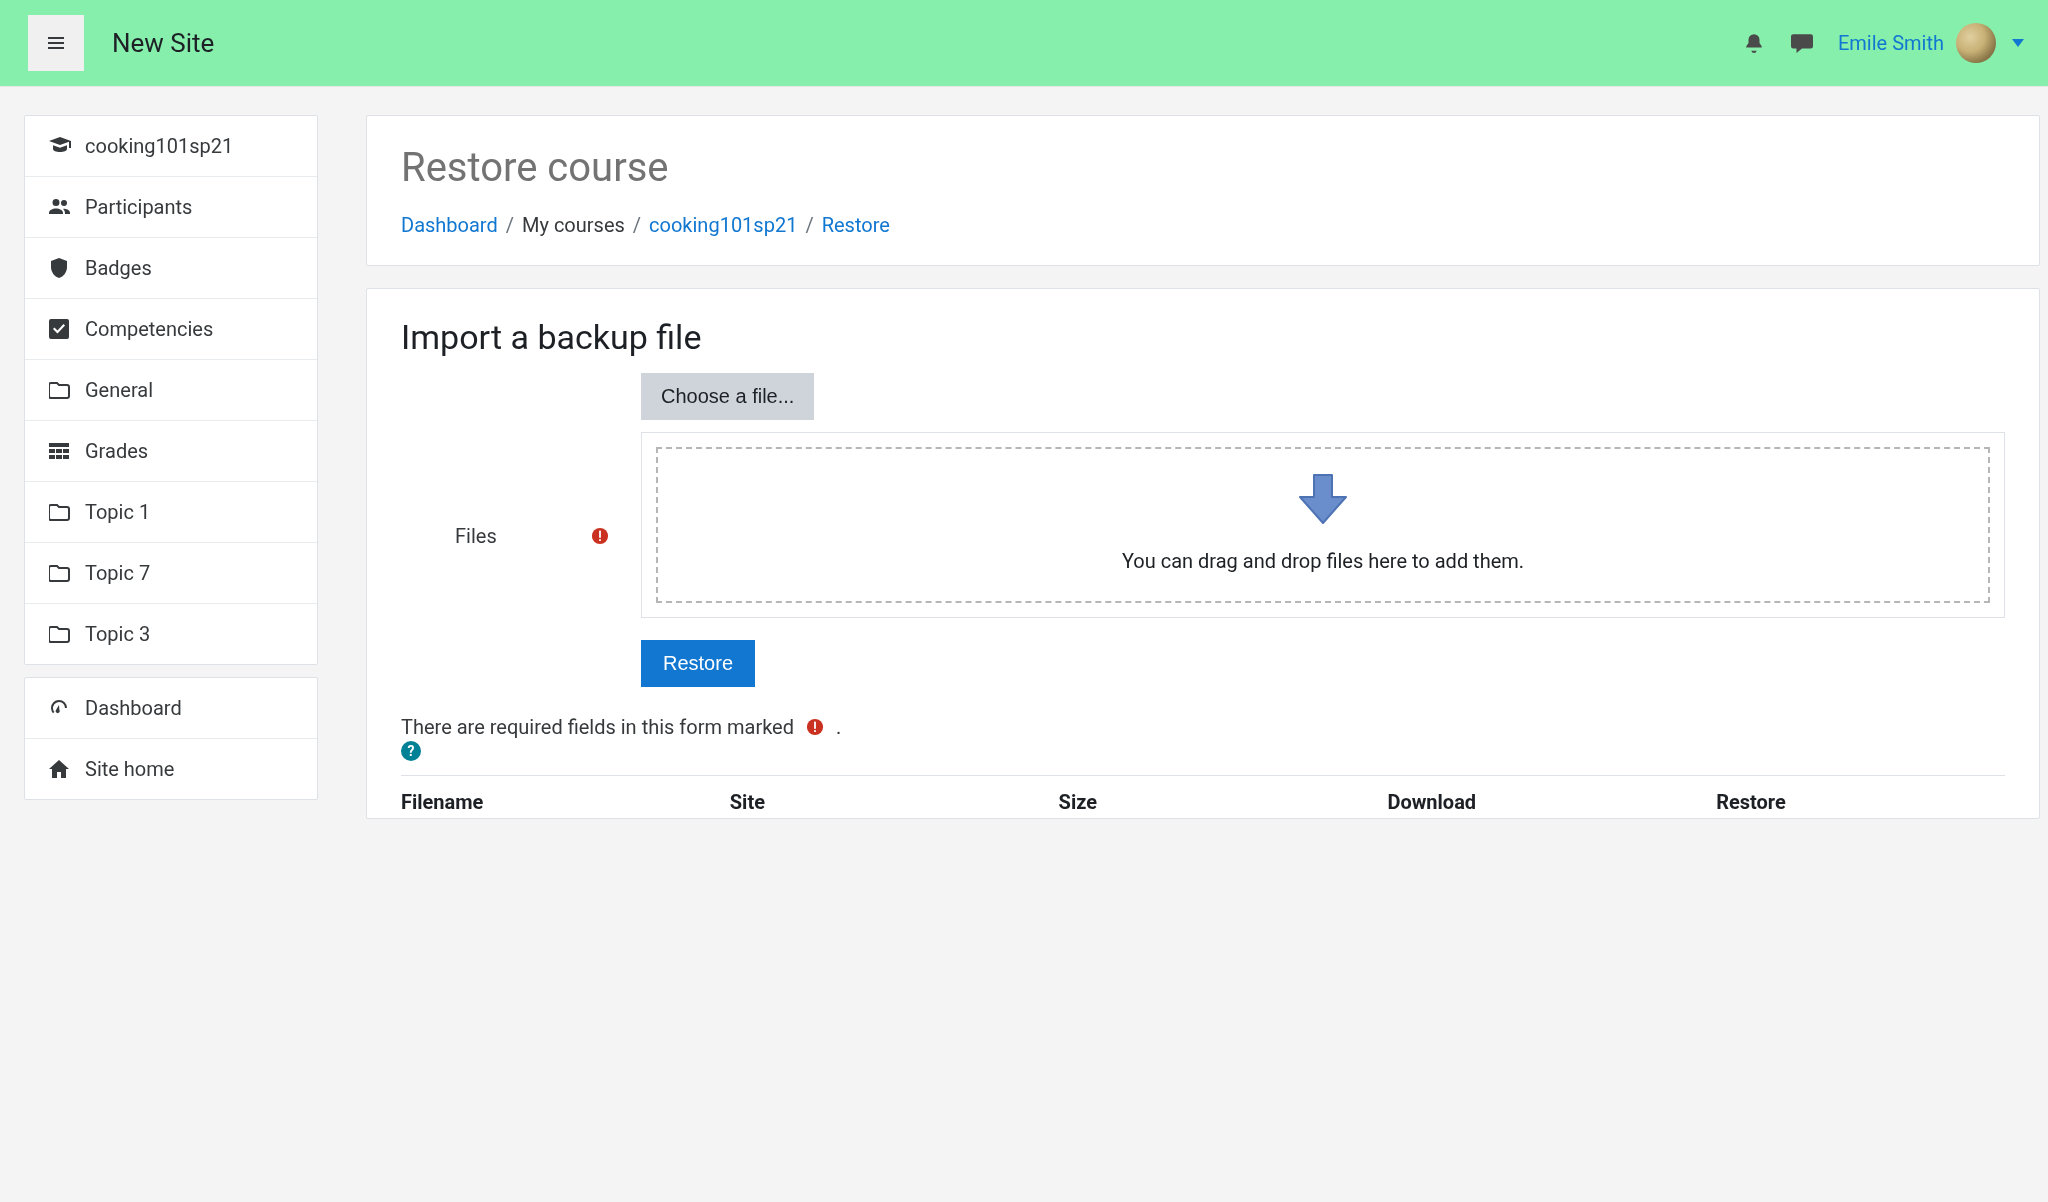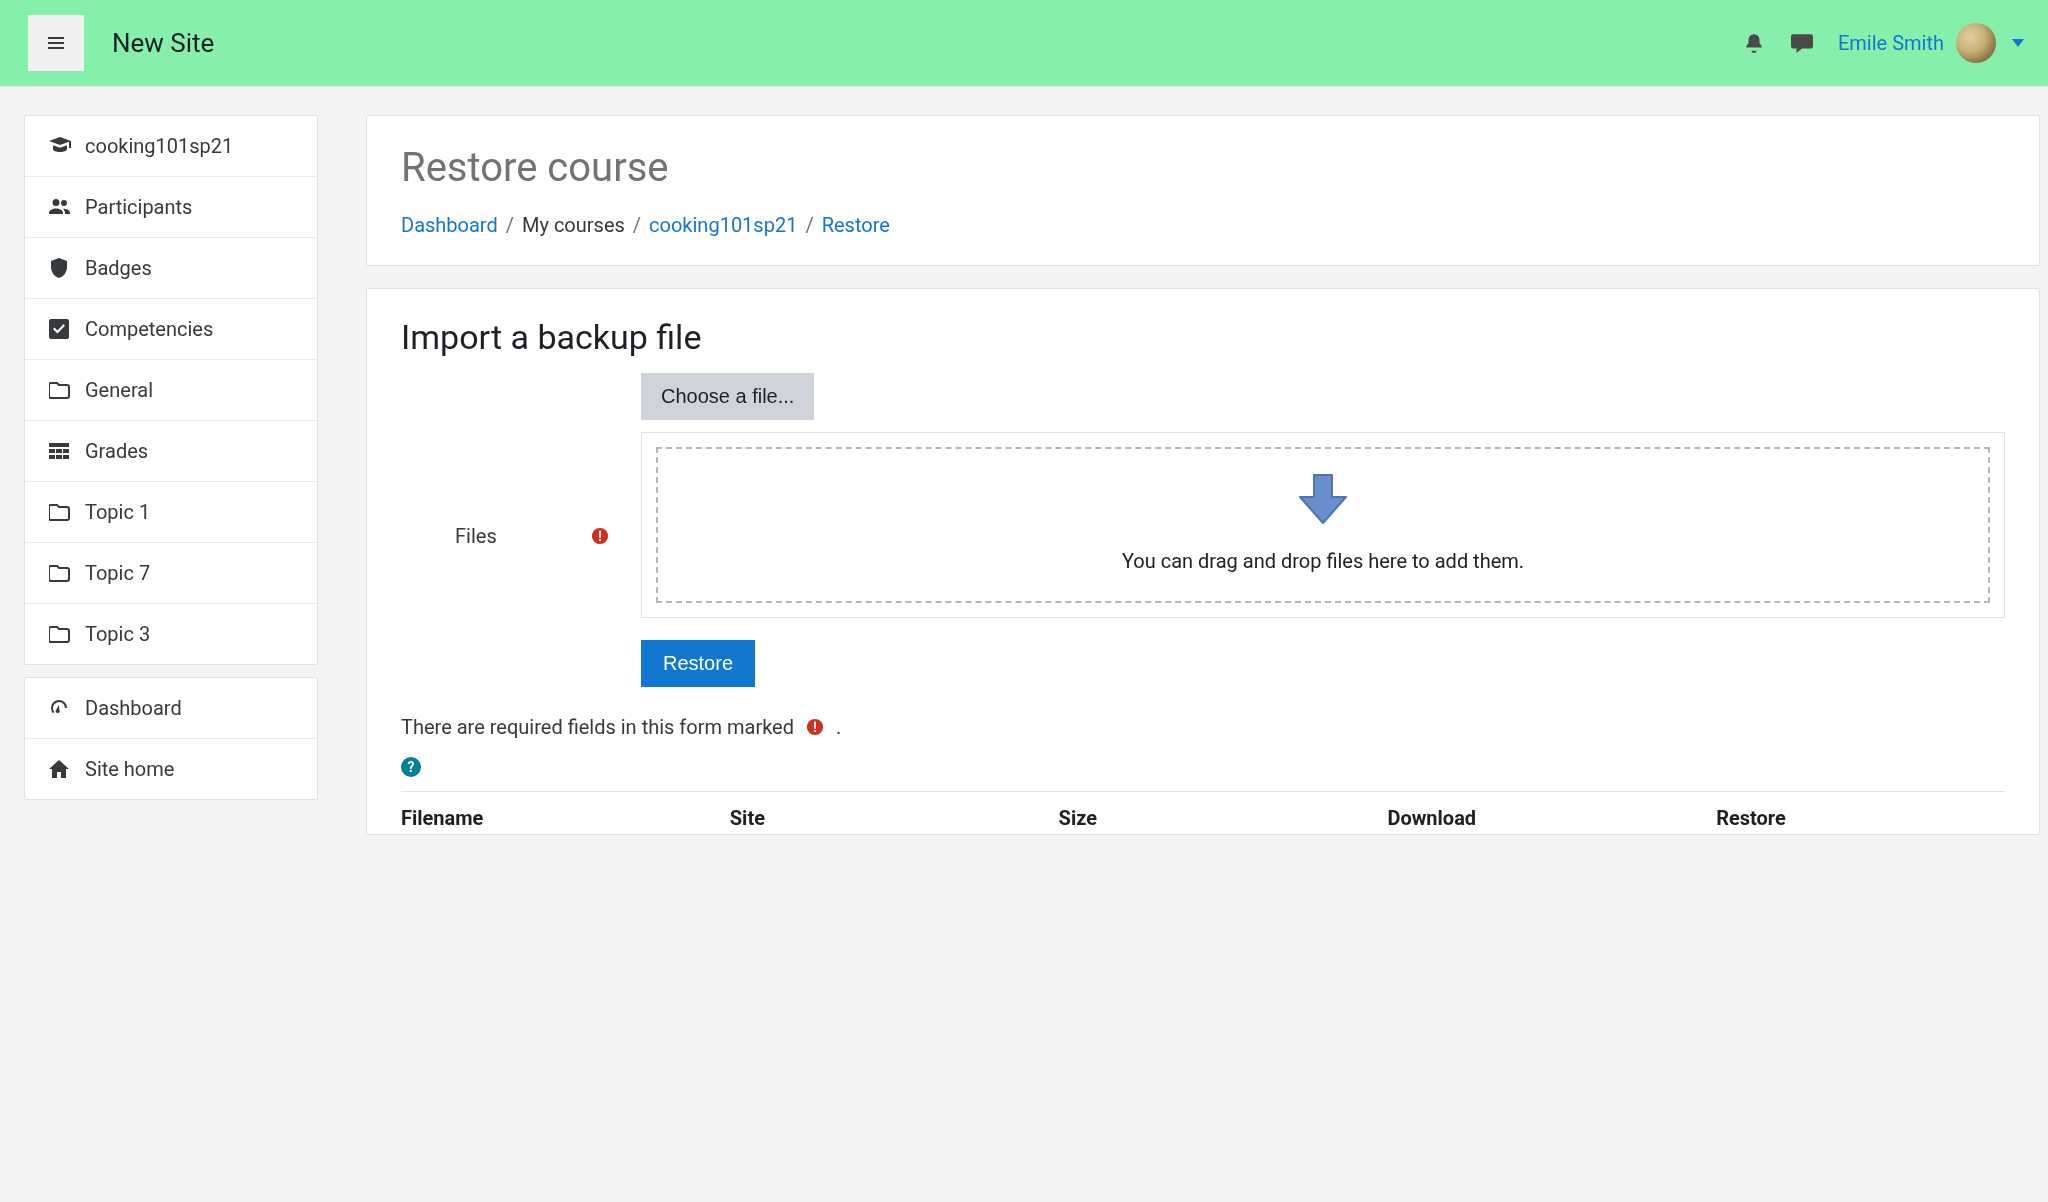--- a/index.html
+++ b/index.html
@@ -200,21 +200,21 @@
     color:#fff;
     font-size:20px;
     padding: 12px 22px;
     border:none;
     cursor:pointer;
   }
 
   .req-note {
     font-size:20px;
     margin-top: 28px;
-    margin-bottom: 18px;
+    margin-bottom: 2px;
     display:flex;
     align-items:center;
     gap:12px;
   }
   .req-note svg { width:18px; height:18px; fill:#ca3120; }
 
   .backup-heading {
     font-size: 34px;
     font-weight:400;
     display:flex;

